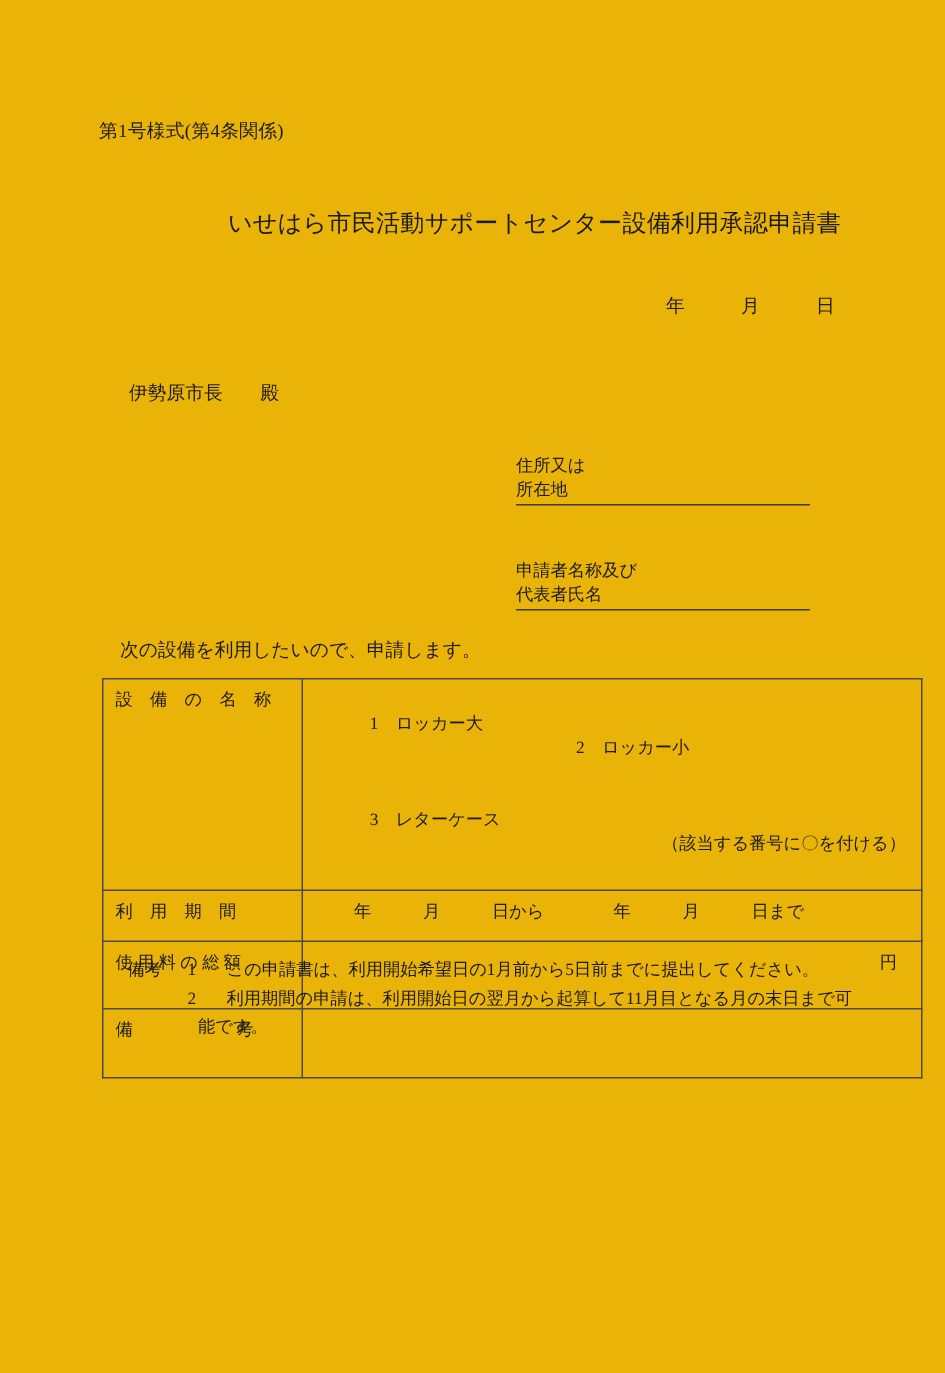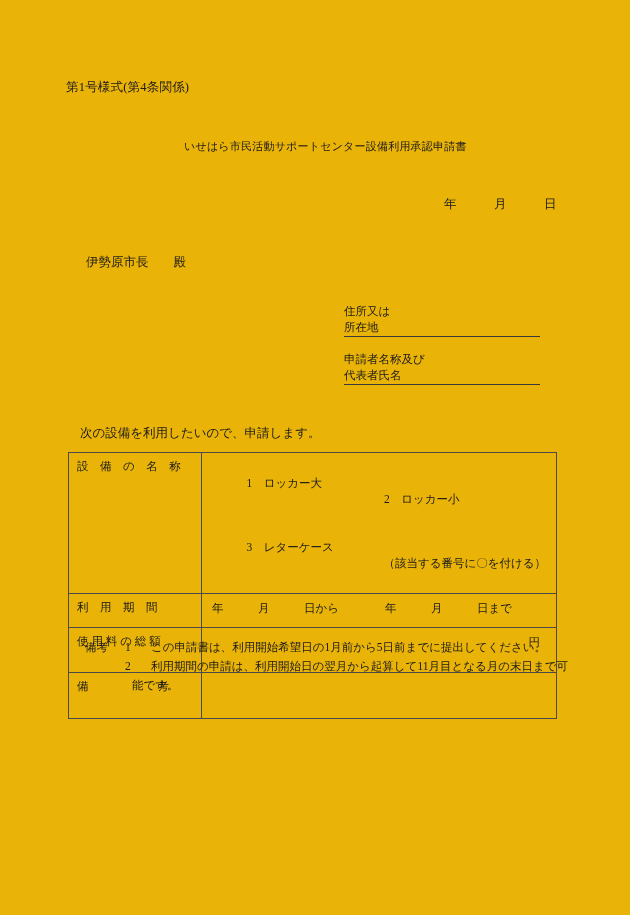--- a/index.html
+++ b/index.html
@@ -27,23 +27,23 @@
     left: 66px;
     top: 79px;
     font-size: 12.5px;
     letter-spacing: 0.2px;
     white-space: nowrap;
   }
 
   
   .doc-title {
     position: absolute;
-    left: 184px;
+    left: 152px;
     top: 139px;
-    font-size: 11px;
+    font-size: 16px;
     letter-spacing: 0.2px;
     white-space: nowrap;
   }
 
   
   .date-line {
     position: absolute;
     left: 444px;
     top: 196px;
     font-size: 12.5px;
@@ -61,21 +61,21 @@
 
   
   .applicant {
     position: absolute;
     left: 344px;
     top: 303px;
     width: 200px;
     font-size: 11.5px;
   }
   .applicant-group {
-    margin-bottom: 14px;
+    margin-bottom: 36px;
   }
   .applicant-group .lbl-top {
     display: block;
     line-height: 16px;
     white-space: nowrap;
   }
   .applicant-group .lbl-bot {
     display: block;
     line-height: 16px;
     white-space: nowrap;
@@ -91,21 +91,21 @@
     top: 425px;
     font-size: 12.5px;
     white-space: nowrap;
   }
 
   
   .form-table {
     position: absolute;
     left: 68px;
     top: 452px;
-    width: 489px;
+    width: 547px;
     border-collapse: collapse;
     table-layout: fixed;
     font-size: 11.5px;
   }
   .form-table td {
     border: 1px solid #4a4a4a;
     padding: 0;
     vertical-align: top;
   }
   .form-table td.label-cell {

